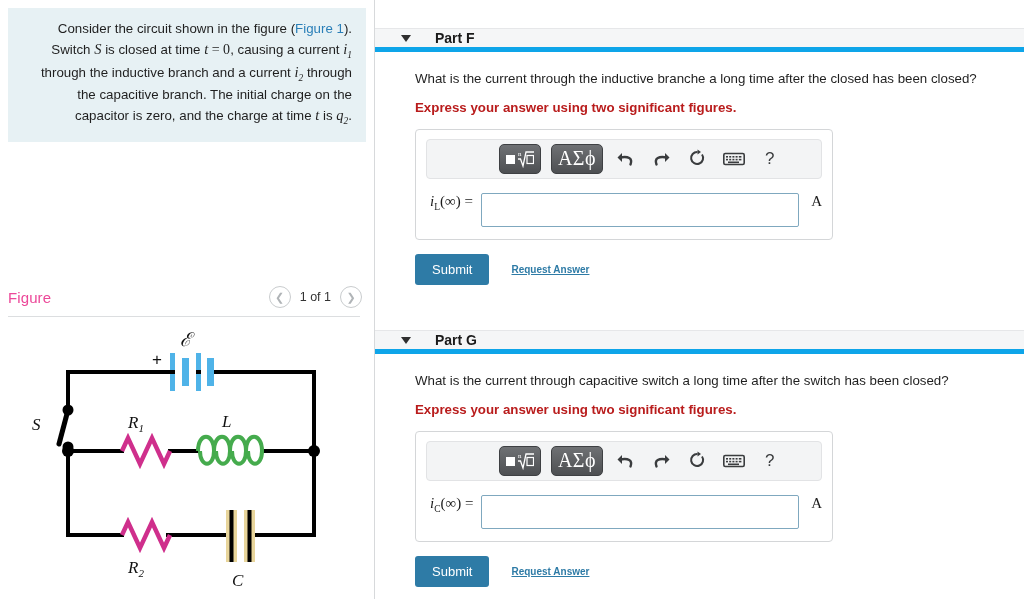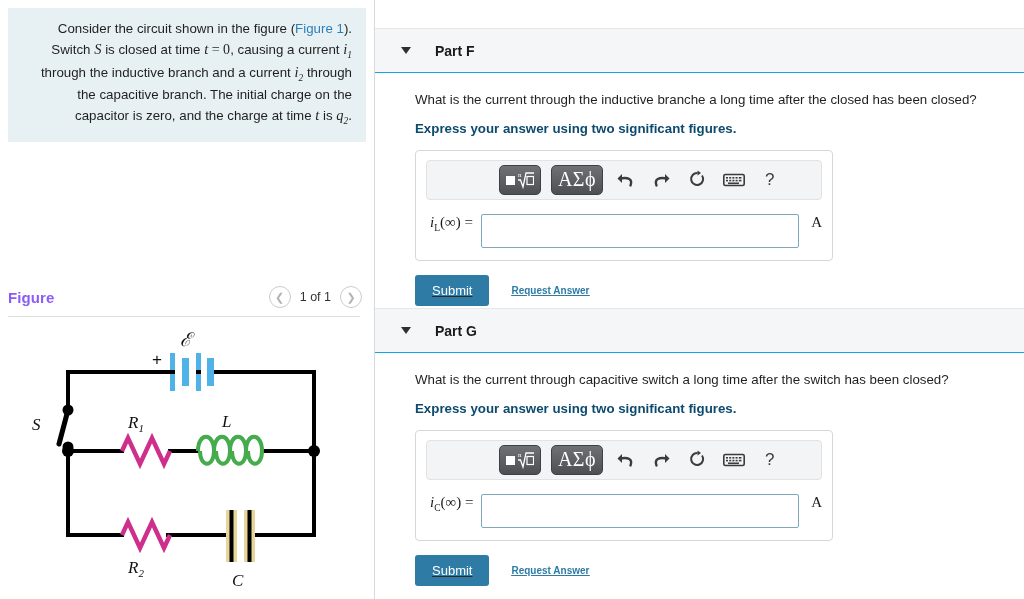--- a/index.html
+++ b/index.html
@@ -77,22 +77,22 @@
     top: 278px;
     width: 374px;
     height: 38px;
     display: flex;
     align-items: center;
     padding: 0 12px 0 8px;
     box-sizing: border-box;
   }
   .figure-title {
     font-size: 15px;
-    font-weight: bold;
-    color: #8b5cf6;
+    font-weight: normal;
+    color: #ec4899;
     letter-spacing: 0.1px;
   }
   .pager {
     margin-left: auto;
     display: flex;
     align-items: center;
     gap: 9px;
   }
   .pager-btn {
     width: 22px;
@@ -136,26 +136,26 @@
   }
 
   
   .part {
     position: absolute;
     left: 0;
     width: 100%;
   }
   .part-header {
     background: #f5f6f7;
-    height: 45px;
+    height: 24px;
     display: flex;
     align-items: center;
     padding-left: 26px;
     border-top: 1px solid #e6e7e9;
-    border-bottom: 1px solid #0ea5e9;
+    border-bottom: 5px solid #0ea5e9;
     box-sizing: border-box;
   }
   .caret {
     width: 0;
     height: 0;
     border-left: 5.5px solid transparent;
     border-right: 5.5px solid transparent;
     border-top: 7px solid #2f2f2f;
     margin-right: 24px;
     cursor: pointer;
@@ -169,21 +169,21 @@
     padding: 18px 0 0 40px;
   }
   .question {
     font-size: 13.3px;
     color: #1f1f1f;
     line-height: 1.35;
   }
   .instruction {
     font-size: 13.3px;
     font-weight: bold;
-    color: #0c4a6e;
+    color: #b91c1c;
     margin-top: 12px;
   }
 
   
   .answer-box {
     margin-top: 14px;
     width: 418px;
     border: 1px solid #d4d6d8;
     border-radius: 4px;
     background: #fff;
@@ -271,21 +271,20 @@
     font-size: 15px;
     margin-left: 12px;
     color: #1a1a1a;
   }
 
   
   .submit-row {
     display: flex;
     align-items: center;
     margin-top: 14px;
-    text-decoration: underline;
   }
   .submit-btn {
     background: #2e7ba6;
     color: #fff;
     border: none;
     border-radius: 3px;
     font-size: 13px;
     font-family: "Liberation Sans", sans-serif;
     padding: 8px 17px;
     cursor: pointer;
@@ -475,21 +474,21 @@
           </div>
         </div>
 
         <div class="submit-row">
           <button class="submit-btn">Submit</button>
           <a class="request-link">Request Answer</a>
         </div>
       </div>
     </div>
 
-    <div class="part" id="part-1" style="top:308px;">
+    <div class="part" id="part-1" style="top:330px;">
       <div class="part-header">
         <span class="caret"></span>
         <span class="part-title">Part G</span>
       </div>
       <div class="part-body">
         <div class="question">What is the current through capacitive switch a long time after the switch has been closed?</div>
         <div class="instruction">Express your answer using two significant figures.</div>
 
         <div class="answer-box">
           <div class="mathbar">

